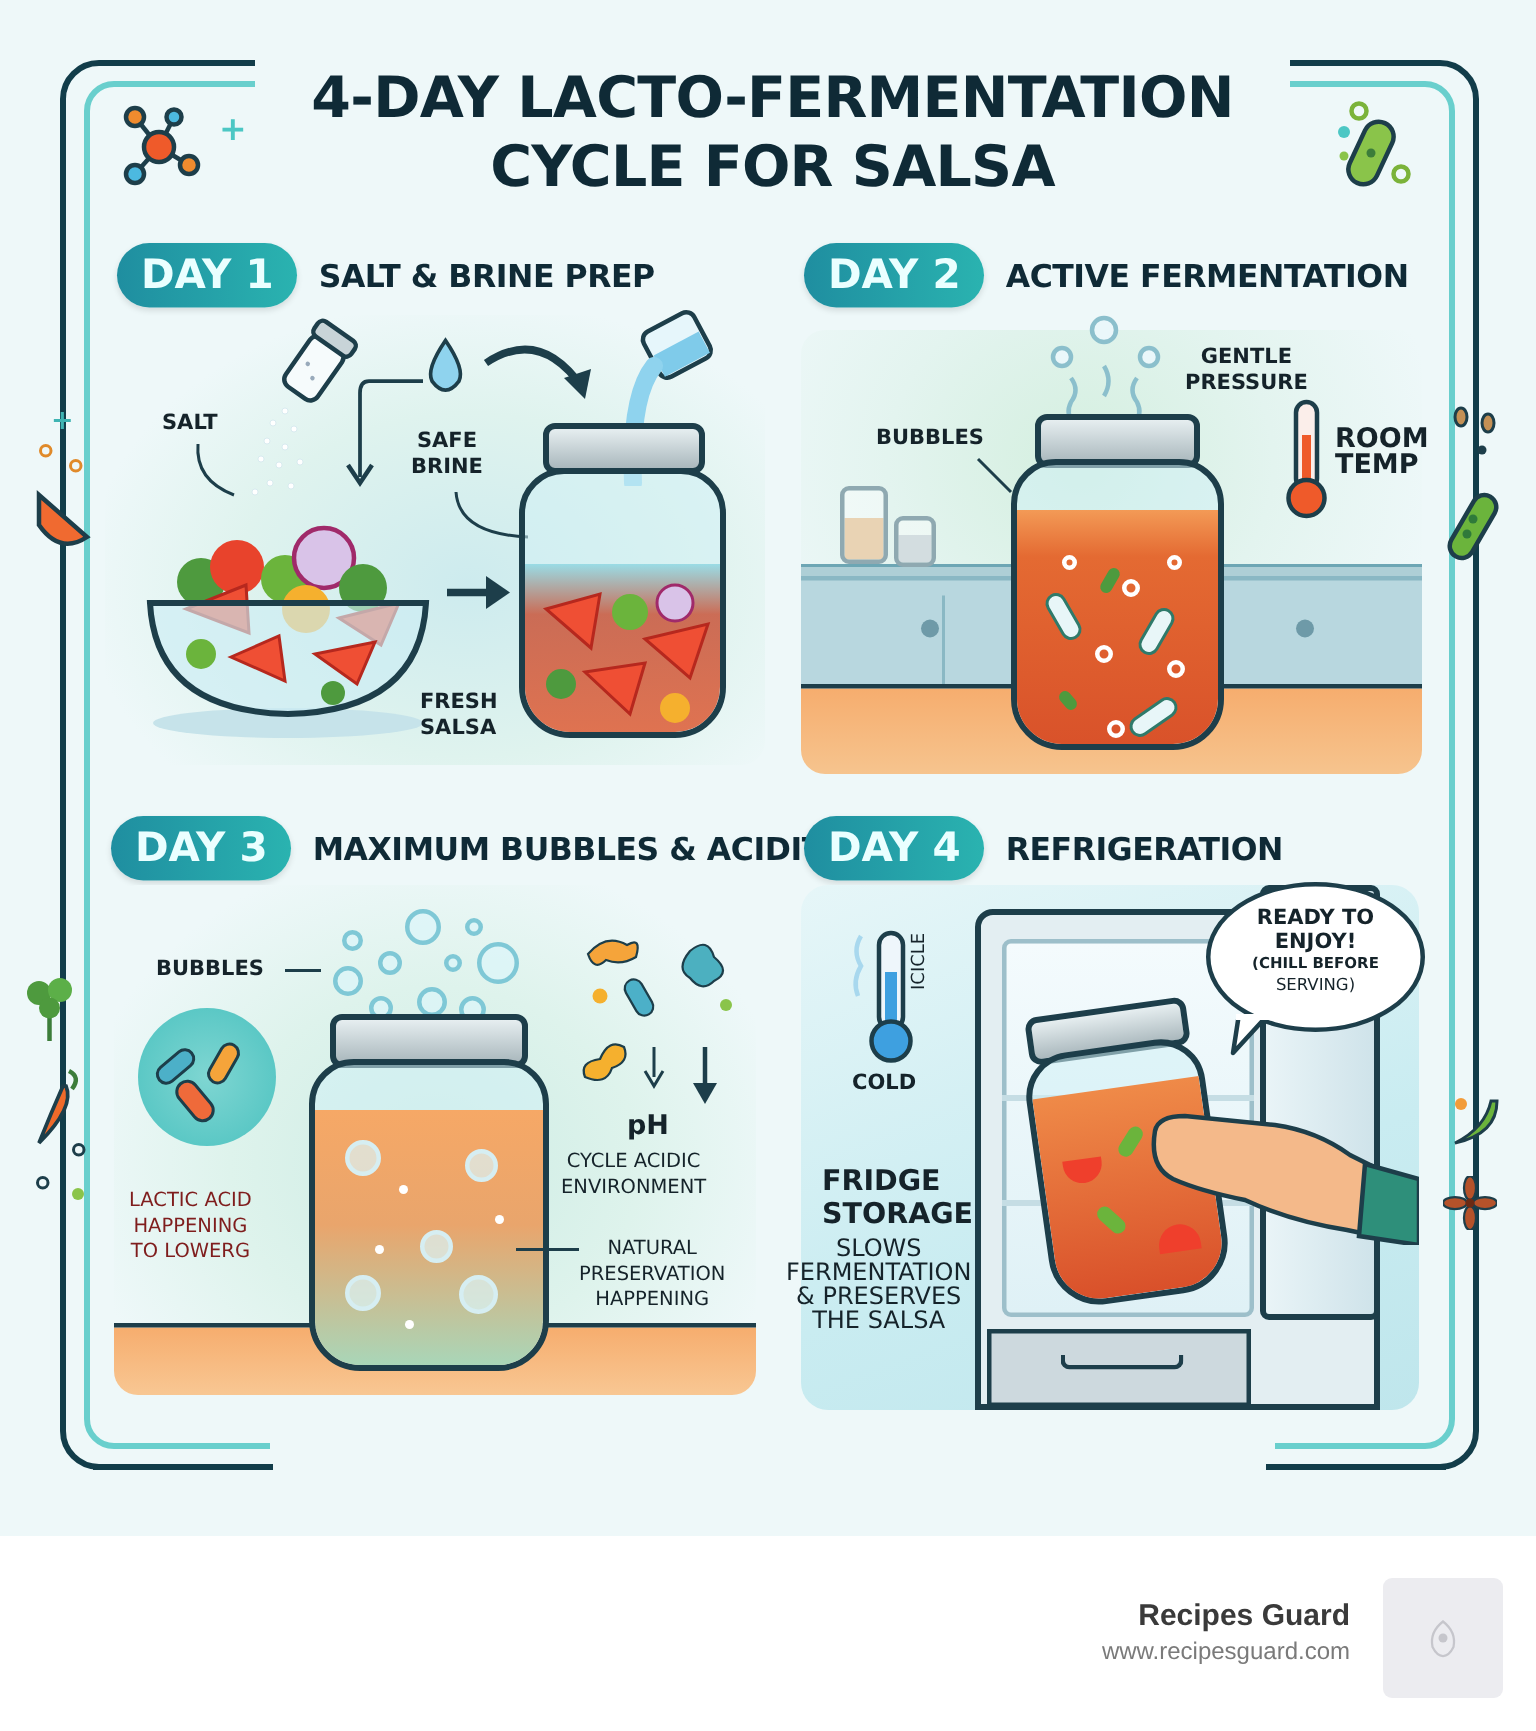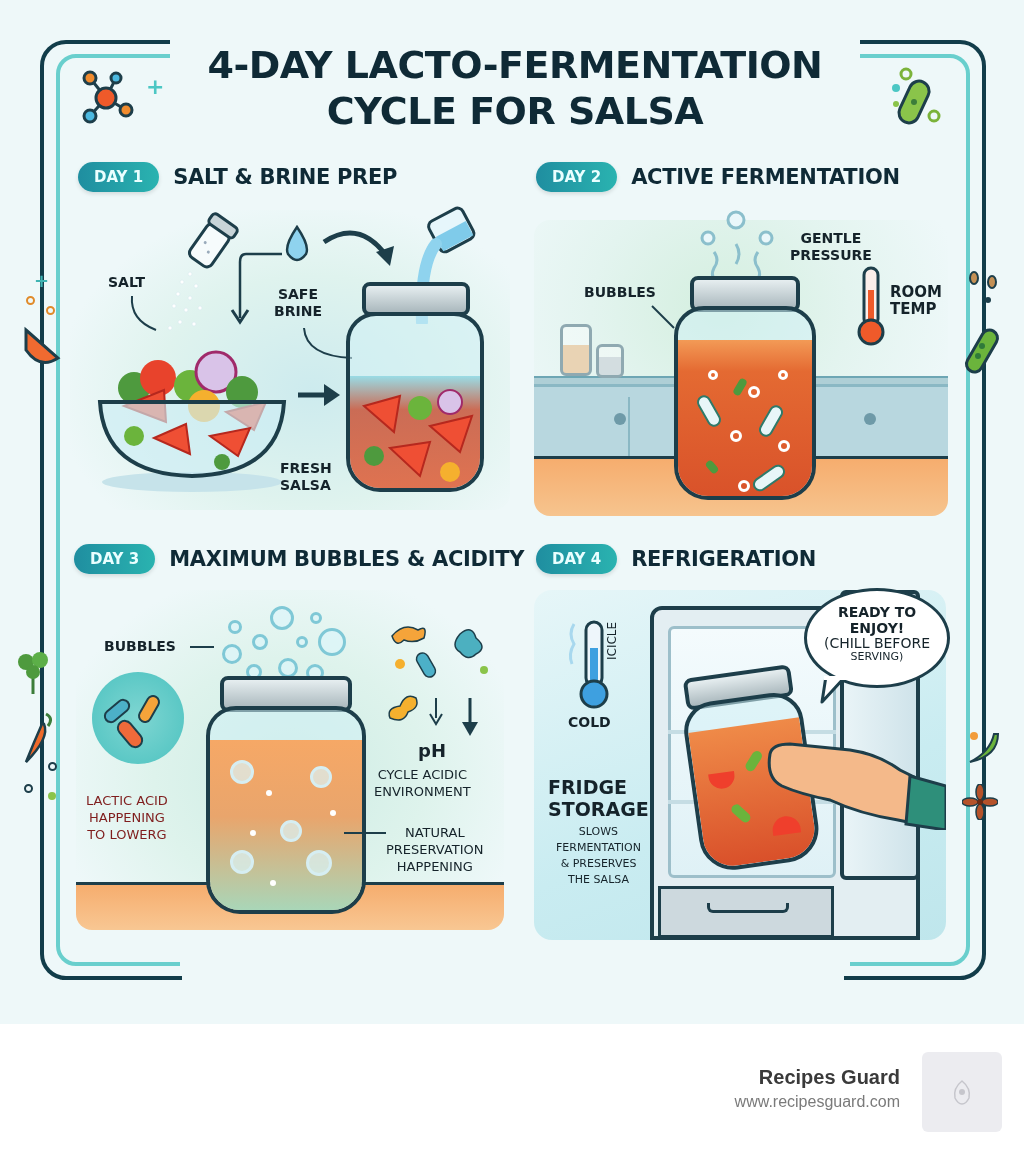--- a/index.html
+++ b/index.html
@@ -13,21 +13,21 @@
   .frame-inner { position: absolute; left: 56px; top: 54px; width: 914px; height: 912px; border: 4px solid #3cc2be; border-radius: 20px; opacity: .75; }
   .frame-gap-top { position: absolute; left: 170px; top: 30px; width: 690px; height: 40px; background: #eef8f9; }
   .frame-gap-bottom { position: absolute; left: 180px; top: 960px; width: 670px; height: 40px; background: #eef8f9; }
 
   .title { position: absolute; left: 170px; top: 42px; width: 690px; text-align: center; font-family: "DejaVu Sans", sans-serif; font-weight: bold; font-size: 38px; line-height: 46px; letter-spacing: -0.5px; color: #0f2a36; }
 
   .footer-tag { position: absolute; left: 180px; top: 966px; width: 670px; text-align: center; font-family: "Liberation Sans", sans-serif; font-weight: bold; font-size: 21px; color: #0f2a36; letter-spacing: -0.3px; }
 
   
   .day-head { position: absolute; display: flex; align-items: center; gap: 14px; }
-  .day-pill { background: linear-gradient(90deg, #1f8ea0, #2ab3b0); color: #eaffff; font-weight: bold; font-size: 15px; padding: 6px 16px; border-radius: 22px; box-shadow: 0 2px 4px rgba(0,0,0,.12); }
+  .day-pill { background: linear-gradient(90deg, #1f8ea0, #2ab3b0); color: #eaffff; font-weight: bold; font-size: 27px; padding: 6px 16px; border-radius: 22px; box-shadow: 0 2px 4px rgba(0,0,0,.12); }
   .day-title { font-weight: bold; font-size: 21px; color: #0f2a36; letter-spacing: -0.3px; }
 
   .panel { position: absolute; border-radius: 16px; overflow: hidden; }
   .lbl { position: absolute; font-weight: bold; font-size: 14px; color: #15232a; line-height: 17px; text-align: center; }
 
   
   .jar { position: absolute; border: 4px solid #1d3e4a; border-radius: 30px 30px 34px 34px; background: rgba(210,240,245,.55); overflow: hidden; }
   .jar-lid { position: absolute; border: 4px solid #1d3e4a; border-radius: 8px; background: linear-gradient(180deg,#e6eef0,#aab8bd); }
   .jar-fill { position: absolute; left: 0; right: 0; bottom: 0; }
   .bubble { position: absolute; border-radius: 50%; border: 3px solid #7fc8d6; background: rgba(220,245,250,.7); }
@@ -243,21 +243,21 @@
   </div>
 
   <div class="lbl" style="left:584px;top:284px">BUBBLES</div>
   <svg style="position:absolute;left:650px;top:304px" width="30" height="26" viewBox="0 0 30 26">
       <line x1="2" y1="2" x2="24" y2="24" stroke="#1d3e4a" stroke-width="2"></line>
     </svg>
   <div class="lbl" style="left:790px;top:230px">
     <div>GENTLE</div>
     <div>PRESSURE</div>
   </div>
-  <div class="lbl" style="left:890px;top:284px;text-align:left;font-size:15px">
+  <div class="lbl" style="left:890px;top:284px;text-align:left;font-size:18px">
     <div>ROOM</div>
     <div>TEMP</div>
   </div>
 
   <svg style="position:absolute;left:854px;top:266px" width="34" height="82" viewBox="0 0 34 82">
     <rect x="10" y="2" width="14" height="58" rx="7" fill="#fbeeea" stroke="#1d3e4a" stroke-width="3"></rect>
     <rect x="14" y="24" width="6" height="40" fill="#ef5a2a"></rect>
     <circle cx="17" cy="66" r="12" fill="#ef5a2a" stroke="#1d3e4a" stroke-width="3"></circle>
   </svg>
 
@@ -373,21 +373,21 @@
     <rect x="24" y="30" width="8" height="40" fill="#3ea0e0"></rect>
     <circle cx="28" cy="76" r="13" fill="#3ea0e0" stroke="#1d3e4a" stroke-width="3"></circle>
   </svg>
   <div class="lbl" style="left:604px;top:660px;transform:rotate(-90deg);transform-origin:left top;font-size:12px;font-weight:normal">ICICLE</div>
   <div class="lbl" style="left:568px;top:714px">COLD</div>
 
   <div class="lbl" style="left:548px;top:776px;font-size:19px;line-height:22px;text-align:left">
     <div>FRIDGE</div>
     <div>STORAGE</div>
   </div>
-  <div class="lbl" style="left:556px;top:824px;font-weight:normal;font-size:11px;line-height:16px">
+  <div class="lbl" style="left:524px;top:824px;font-weight:normal;font-size:16px;line-height:16px">
     <div>SLOWS</div>
     <div>FERMENTATION</div>
     <div>&amp; PRESERVES</div>
     <div>THE SALSA</div>
   </div>
 
   <div style="position:absolute;left:650px;top:606px;width:270px;height:334px;border:4px solid #1d3e4a;border-radius:12px 12px 0 0;background:#e3eef2;">
     <div style="position:absolute;left:14px;top:16px;width:168px;height:252px;border:3px solid #9dbfca;background:linear-gradient(180deg,#f4fbfd,#dff1f6);border-radius:6px"></div>
     <div style="position:absolute;left:14px;top:120px;width:168px;height:4px;background:#c5dde4"></div>
     <div style="position:absolute;left:14px;top:190px;width:168px;height:4px;background:#c5dde4"></div>
@@ -398,21 +398,21 @@
   </div>
 
   <div style="position:absolute;left:804px;top:588px;width:146px;height:100px;border:3px solid #1d3e4a;border-radius:50%;background:#ffffff;"></div>
   <svg style="position:absolute;left:820px;top:676px" width="30" height="28" viewBox="0 0 30 28">
       <path d="M6 0 L2 26 L24 2 Z" fill="#ffffff" stroke="#1d3e4a" stroke-width="3" stroke-linejoin="round"></path>
       <rect x="4" y="0" width="22" height="4" fill="#fff"></rect>
     </svg>
   <div class="lbl" style="left:816px;top:604px;width:122px;font-size:14px;line-height:16px">
     <div>READY TO</div>
     <div>ENJOY!</div>
-    <div style="font-weight:normal;font-size:14px;line-height:14px">(CHILL BEFORE</div>
+    <div style="font-weight:bold;font-size:10px;line-height:14px">(CHILL BEFORE</div>
     <div style="font-weight:normal;font-size:11px;line-height:14px">SERVING)</div>
   </div>
 
   <div style="position:absolute;left:690px;top:670px;width:130px;height:200px;transform:rotate(-8deg)">
     <div class="jar-lid" style="left:6px;top:0;width:108px;height:32px"></div>
     <div class="jar" style="left:0;top:26px;width:120px;height:170px">
       <div class="jar-fill" style="top:24px;background:linear-gradient(180deg,#ef8a48,#d9502a)"></div>
       <div style="position:absolute;left:56px;top:50px;width:10px;height:22px;border-radius:6px;background:#6bb43c;transform:rotate(40deg)"></div>
       <div style="position:absolute;left:36px;top:100px;width:10px;height:22px;border-radius:6px;background:#6bb43c;transform:rotate(-40deg)"></div>
       <div style="position:absolute;left:14px;top:68px;width:26px;height:16px;border-radius:0 0 14px 14px;background:#ef3f2c"></div>

